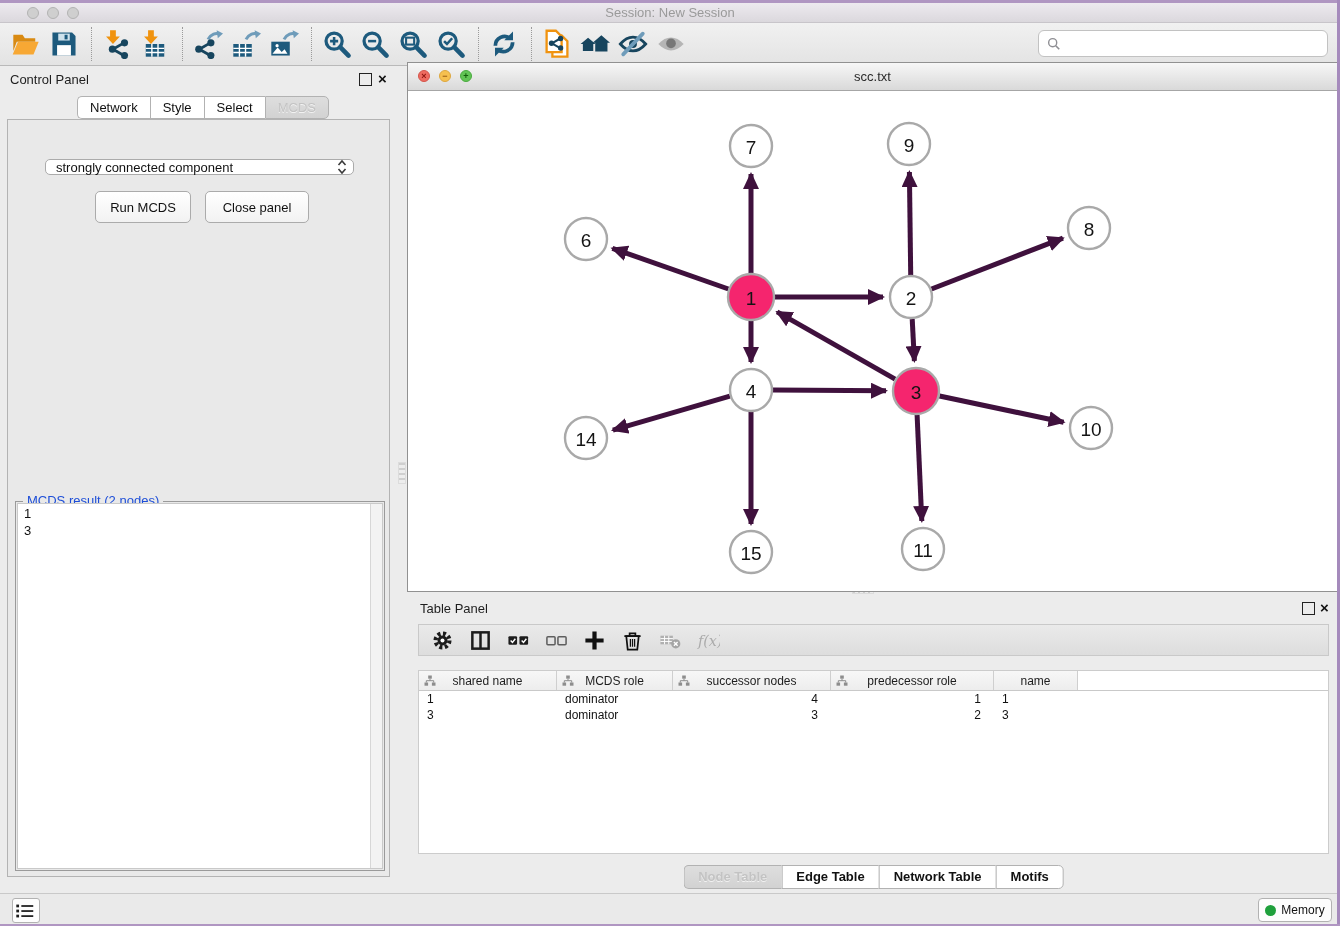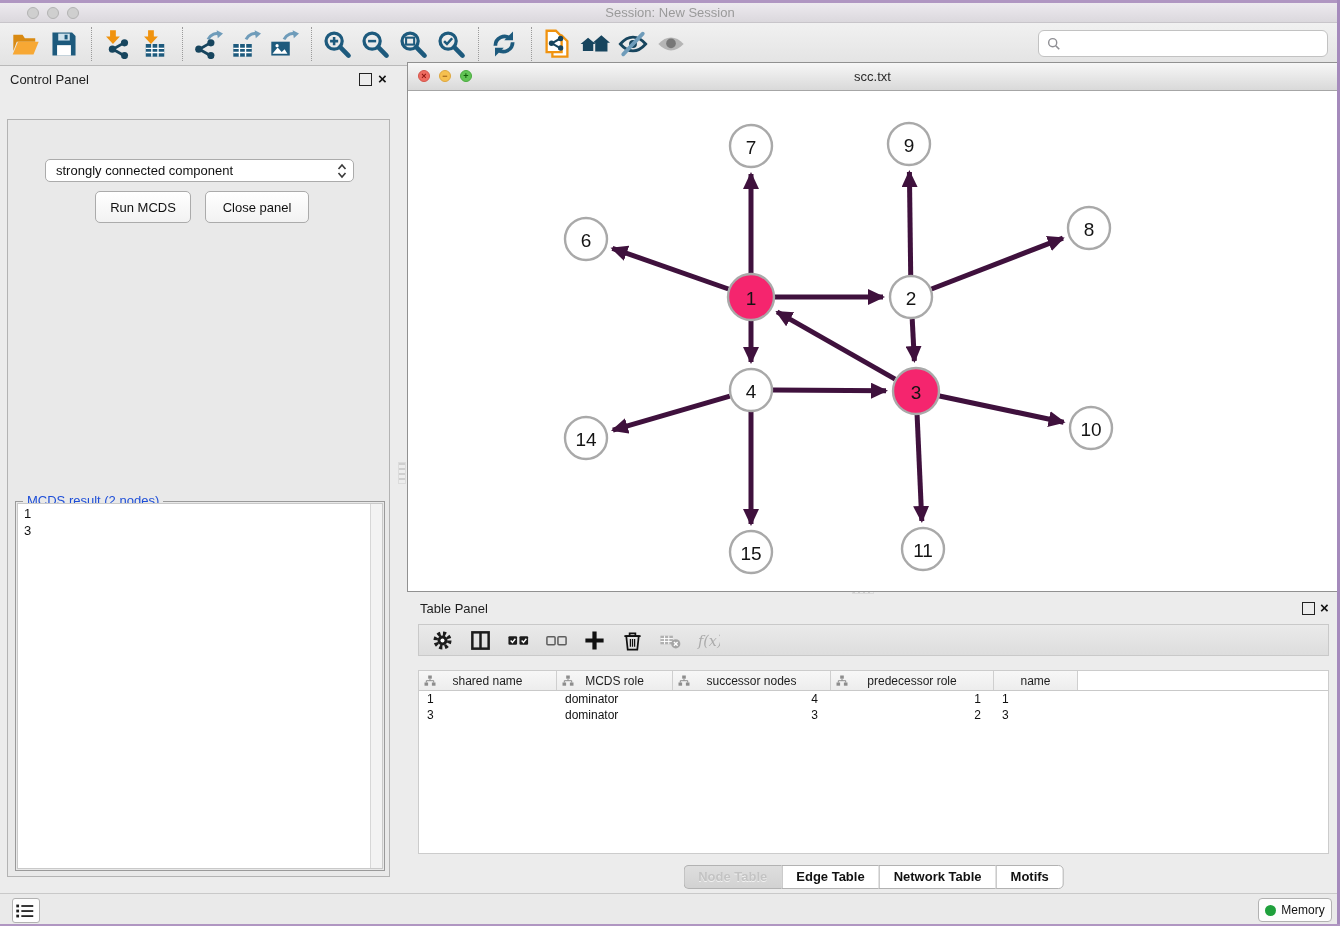--- a/index.html
+++ b/index.html
@@ -44,21 +44,21 @@
   #cp-close{left:378px;top:6px;}
   #cp-tabs{left:77px;top:30px;height:23px;display:flex;}
   .ui-tab{font-size:13px;padding:3px 12px 4px;background:#fff;border:1px solid #b2b2b2;
     border-right-width:0;color:#111;}
   .ui-tab:first-child{border-radius:5px 0 0 5px;}
   .ui-tab:last-child{border-right-width:1px;border-radius:0 5px 5px 0;}
   .ui-tab.sel{background:linear-gradient(#dedede,#d2d2d2);color:#c3c3c3;
     text-shadow:0 1px 0 #f2f2f2;}
   #cp-body{left:7px;top:53px;width:383px;height:758px;background:#e9e9e9;border:1px solid #b3b3b3;}
   #opt-label{top:16px;width:100%;text-align:center;font-size:13px;color:#161616;}
-  #criterion-select{left:37px;top:39px;width:309px;height:23px;background:#fff;
+  #criterion-select{left:37px;top:39px;width:309px;height:16px;background:#fff;
     border:1px solid #ababab;border-radius:5px;display:flex;align-items:center;padding:0 6px 0 10px;}
   #criterion-value{flex:1;font-size:13px;color:#111;}
   #criterion-select svg{width:10px;height:16px;}
   .push-btn{position:absolute;height:32px;background:linear-gradient(#ffffff,#f2f2f2);
     border:1px solid #ababab;border-radius:5px;font-size:13px;color:#111;}
   #run-btn{left:87px;top:71px;width:96px;}
   #close-panel-btn{left:197px;top:71px;width:104px;}
   #result-group{left:7px;top:381px;width:370px;height:370px;border:1px solid #9a9a9a;}
   #result-legend{position:absolute;top:-9px;left:7px;background:#e9e9e9;padding:0 4px;
     font-size:13px;color:#1d4ed8;}
@@ -291,20 +291,26 @@
         <line x1="10" y1="10" x2="14" y2="14" stroke="#8e8e93" stroke-width="1.8"></line>
       </svg>
     <input id="search-input" placeholder="" style="">
   </div>
 </div>
 
 <div class="abs" id="control-panel">
   <span class="abs panel-head-title" id="cp-title">Control Panel</span>
   <button class="abs float-btn" id="cp-float"></button>
   <button class="abs close-btn" id="cp-close">×</button>
+  <div class="abs" id="cp-tabs">
+      <button class="ui-tab">Network</button>
+      <button class="ui-tab">Style</button>
+      <button class="ui-tab">Select</button>
+      <button class="ui-tab sel">MCDS</button>
+    </div>
   <div class="abs" id="cp-body">
     <div class="abs" id="criterion-select">
       <span id="criterion-value">strongly connected component</span>
       <svg viewBox="0 0 10 16">
         <path d="M1.5 6L5 2l3.5 4" fill="none" stroke="#3a3a3a" stroke-width="1.6"></path>
         <path d="M1.5 10L5 14l3.5-4" fill="none" stroke="#3a3a3a" stroke-width="1.6"></path>
       </svg>
     </div>
     <button class="push-btn" id="run-btn">Run MCDS</button>
     <button class="push-btn" id="close-panel-btn">Close panel</button>

